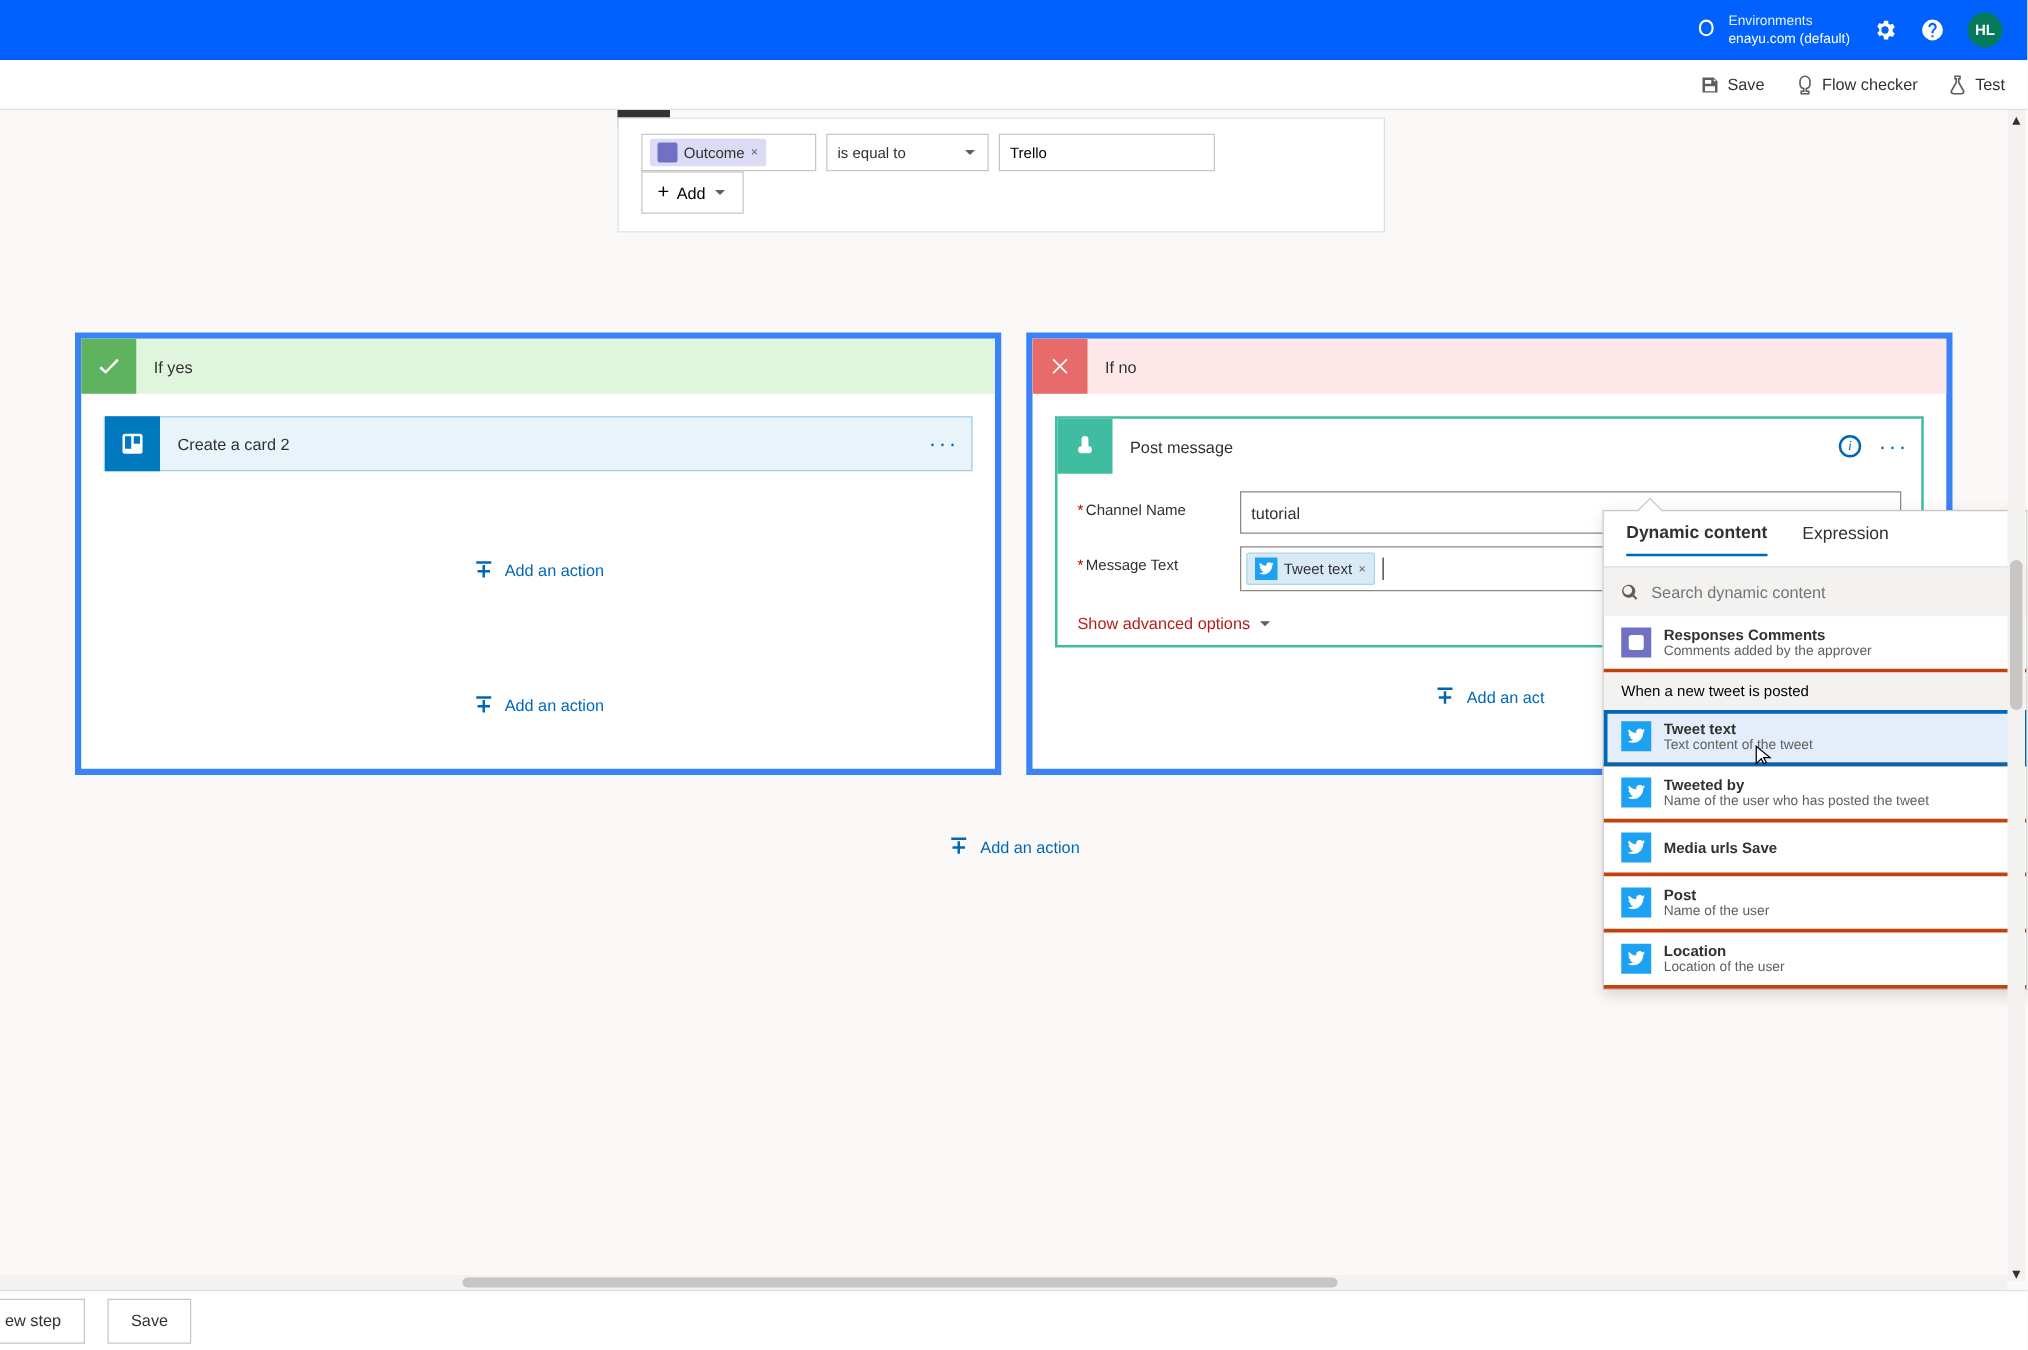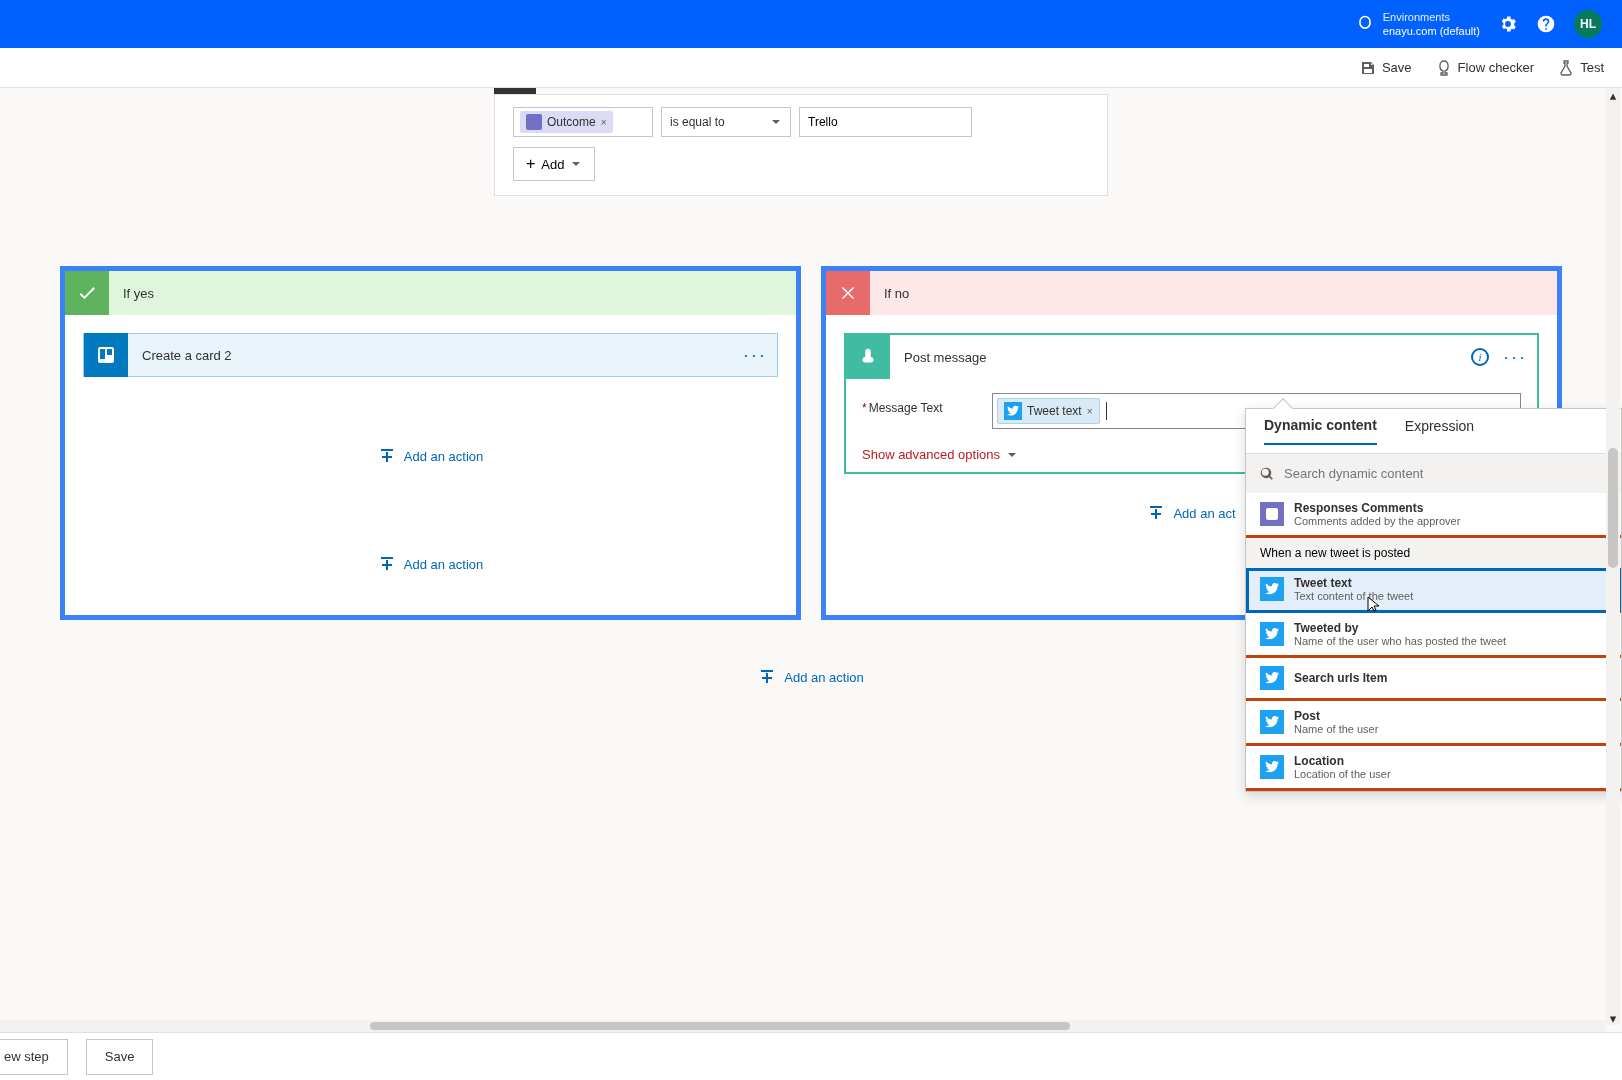--- a/index.html
+++ b/index.html
@@ -23,21 +23,21 @@
 .cmd { display:flex; align-items:center; gap:6px; cursor:pointer; font-size:13px; }
 .cmd svg { width:16px; height:16px; fill:#605e5c; }
 
 
 .canvas { position:relative; padding:0 60px; height:790px; }
 
 
 .cond-top { position:relative; height:120px; }
 .cond-header-dark { position:absolute; left:434px; top:0; width:42px; height:14px; background:#333; }
 .cond-body { position:absolute; left:434px; top:6px; width:614px; background:#fff; border:1px solid #e1dfdd; padding:12px 18px 14px 18px; }
-.cond-row { display:flex; gap:8px; margin-bottom:10px;align-items:flex-end; }
+.cond-row { display:flex; gap:8px; margin-bottom:0;align-items:flex-end; }
 .token-out { height:30px; border:1px solid #c8c6c4; display:flex; align-items:center; padding:0 6px; gap:6px; font-size:12px; background:#fff; min-width:140px; }
 .token-chip-purple { height:22px; background:#dbdbf5; display:flex; align-items:center; padding:0 6px; gap:5px; font-size:12px; border-radius:2px;}
 .chip-ic-purple { width:16px; height:16px; background:#7270c4; border-radius:2px; }
 .sel-op { height:30px; border:1px solid #c8c6c4; display:flex; align-items:center; padding:0 8px; gap:8px; font-size:12px; min-width:130px;}
 .txt-val { height:30px; border:1px solid #c8c6c4; padding:0 8px; font-size:12px; min-width:150px;}
 .btn-add { height:34px; padding:0 12px; border:1px solid #c8c6c4; background:#fff; display:inline-flex; align-items:center; gap:6px; font-size:13px; }
 
 
 .branches { position:absolute; top:130px; left:60px; right:60px; display:flex; gap:20px; }
 .branch { flex:1; border:5px solid #3b82f6; background:#fff; position:relative;margin-top:48px; }
@@ -78,21 +78,21 @@
 
 .mid-add { position:absolute; top:580px; left:0; right:0; }
 .mid-add .add-action{ margin-top:0;}
 .bottom-add-yes { margin-top:90px; }
 
 
 .bottom-bar { position:absolute; left:0; bottom:0; height:48px; width:100%; background:#fff; border-top:1px solid #e1dfdd; display:flex; align-items:center; gap:18px; padding:0 8px;}
 .bot-btn { height:36px; padding:0 18px; border:1px solid #c8c6c4; background:#fff; font-size:13px; display:flex; align-items:center;}
 
 
-.dyn-panel { position:absolute; right:0; top:408px; width:377px; background:#fff; border:1px solid #c8c6c4; box-shadow:0 4px 12px rgba(0,0,0,.15); }
+.dyn-panel { position:absolute; right:0; top:408px; width:340px; background:#fff; border:1px solid #c8c6c4; box-shadow:0 4px 12px rgba(0,0,0,.15); }
 .dyn-tabs { height:44px; display:flex; align-items:center; gap:28px; padding:0 18px;}
 .dyn-tab { font-size:14px; padding-bottom:10px; cursor:pointer; }
 .dyn-tab.active { font-weight:600; border-bottom:2px solid #0067b8;}
 .dyn-search { height:40px; background:#f3f2f1; display:flex; align-items:center; padding:0 14px; gap:10px; border-top:1px solid #e1dfdd;}
 .dyn-search input { border:none; background:transparent; font-size:13px; flex:1; outline:none;}
 .dyn-section { padding:8px 14px; background:#f3f2f1; font-size:12px; color:#000000;}
 .dyn-item { display:flex; align-items:center; gap:10px; padding:8px 14px; border-bottom:3px solid #c2410c; cursor:pointer;}
 .dyn-item.selected { background:#e3eefa; outline:3px solid #0067b8; outline-offset:-3px;}
 .dyn-ic { width:24px; height:24px; background:#1da1f2; display:flex; align-items:center; justify-content:center; flex-shrink:0;}
 .dyn-ic.purple { background:#7270c4;}
@@ -243,20 +243,29 @@
                   <path d="M6 15a3 3 0 013-3h6a3 3 0 010 6H9a3 3 0 01-3-3zm6-12a3 3 0 013 3v6a3 3 0 01-6 0V6a3 3 0 013-3z"></path>
                 </svg>
               </div>
             <span class="card-title">Post message</span>
             <div class="hdr-actions">
               <span class="info-ic">i</span>
               <span class="dots">···</span>
             </div>
           </div>
           <div class="slack-body">
+            <div class="fld-row">
+              <div class="fld-lbl"><span class="req">*</span><span>Channel Name</span></div>
+              <div class="fld-input">
+                <span>tutorial</span>
+                <svg class="caret-d" viewBox="0 0 12 12">
+                    <path d="M2 4l4 4 4-4z"></path>
+                  </svg>
+              </div>
+            </div>
             <div class="fld-row">
               <div class="fld-lbl"><span class="req">*</span><span>Message Text</span></div>
               <div class="fld-input-multi">
                 <span class="chip-tw">
                   <span class="chip-tw-ic">
                       <svg viewBox="0 0 12 12">
                         <path d="M12 2.3a5 5 0 01-1.4.4A2.4 2.4 0 0011.7 1a5 5 0 01-1.6.6A2.4 2.4 0 006 3.8 7 7 0 011 1.2a2.4 2.4 0 00.8 3.3 2.4 2.4 0 01-1.1-.3 2.4 2.4 0 002 2.4 2.4 2.4 0 01-1.1 0 2.4 2.4 0 002.3 1.7A5 5 0 010 9.4 7 7 0 003.8 10.5c4.5 0 7-3.8 7-7.1A5 5 0 0012 2.3z"></path>
                       </svg>
                     </span>
                   <span>Tweet text</span>
@@ -340,21 +349,21 @@
           <div class="d">Name of the user who has posted the tweet</div>
         </div>
       </div>
       <div class="dyn-item">
         <div class="dyn-ic">
           <svg viewBox="0 0 12 12">
             <path d="M12 2.3a5 5 0 01-1.4.4A2.4 2.4 0 0011.7 1a5 5 0 01-1.6.6A2.4 2.4 0 006 3.8 7 7 0 011 1.2a2.4 2.4 0 00.8 3.3 2.4 2.4 0 01-1.1-.3 2.4 2.4 0 002 2.4 2.4 2.4 0 01-1.1 0 2.4 2.4 0 002.3 1.7A5 5 0 010 9.4 7 7 0 003.8 10.5c4.5 0 7-3.8 7-7.1A5 5 0 0012 2.3z" fill="#fff"></path>
           </svg>
         </div>
         <div class="dyn-txt">
-          <div class="t">Search urls Item</div>
+          <div class="t">Media urls Save</div>
         </div>
       </div>
       <div class="dyn-item">
         <div class="dyn-ic">
           <svg viewBox="0 0 12 12">
             <path d="M12 2.3a5 5 0 01-1.4.4A2.4 2.4 0 0011.7 1a5 5 0 01-1.6.6A2.4 2.4 0 006 3.8 7 7 0 011 1.2a2.4 2.4 0 00.8 3.3 2.4 2.4 0 01-1.1-.3 2.4 2.4 0 002 2.4 2.4 2.4 0 01-1.1 0 2.4 2.4 0 002.3 1.7A5 5 0 010 9.4 7 7 0 003.8 10.5c4.5 0 7-3.8 7-7.1A5 5 0 0012 2.3z" fill="#fff"></path>
           </svg>
         </div>
         <div class="dyn-txt">
           <div class="t">Post</div>

